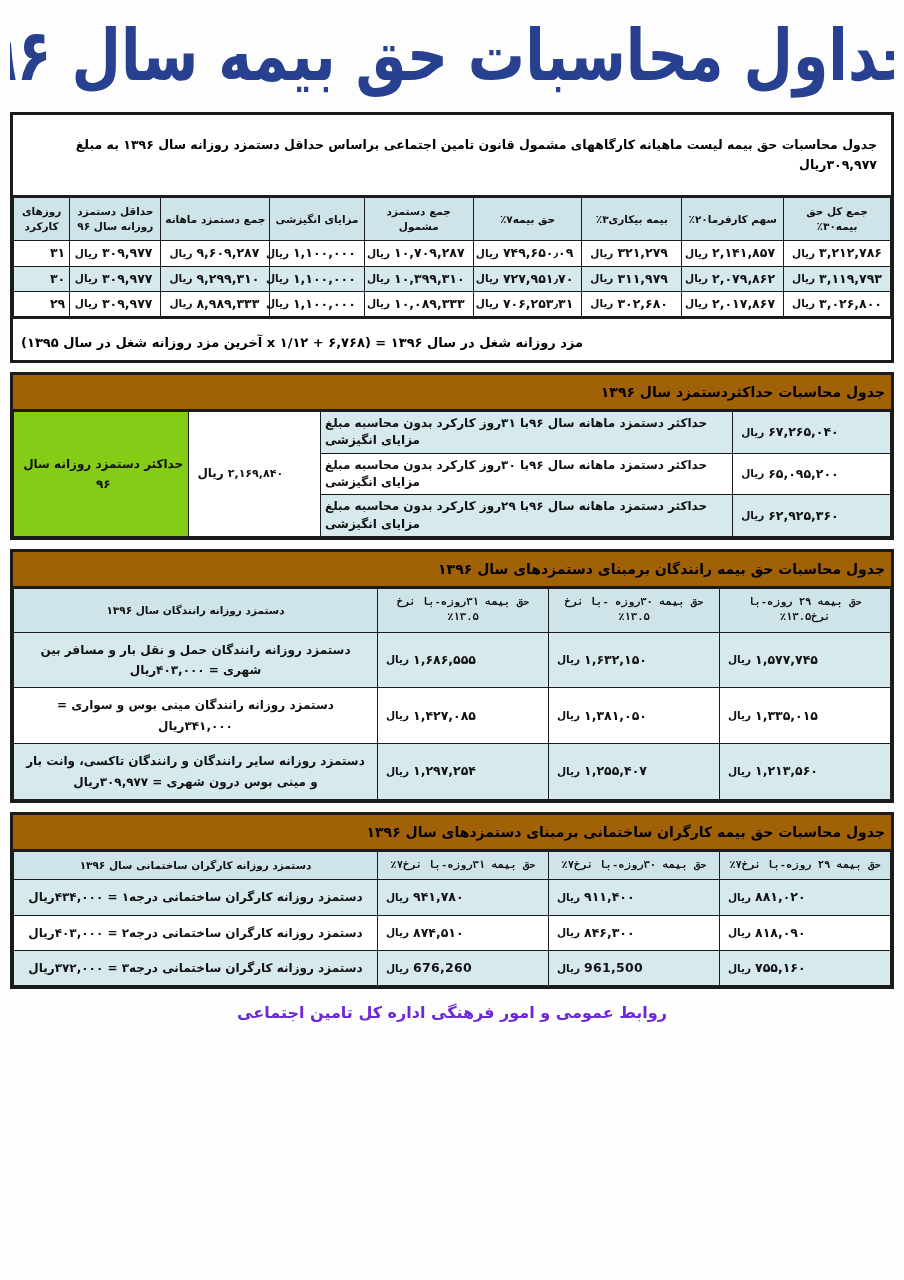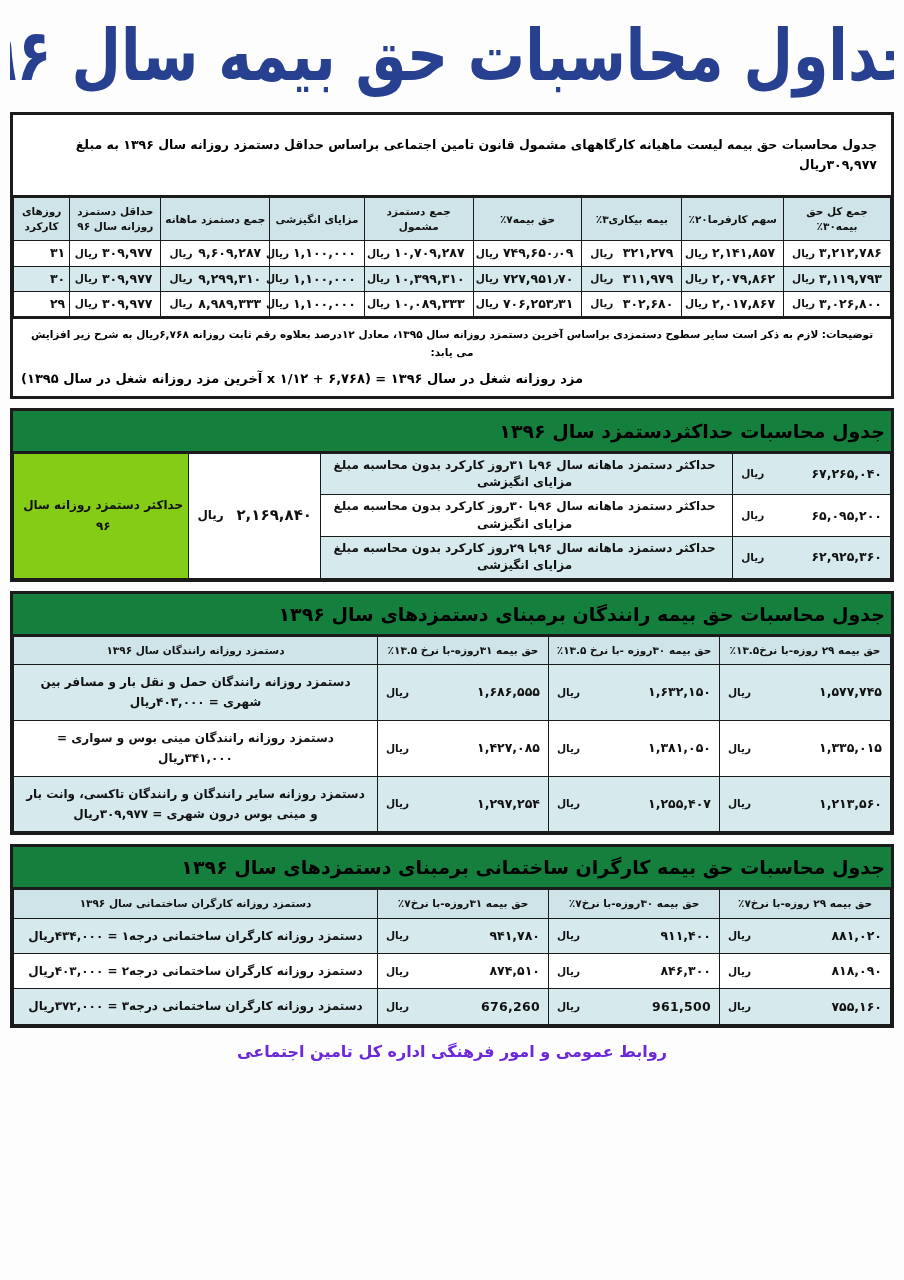--- a/index.html
+++ b/index.html
@@ -52,24 +52,24 @@
     border: 1.5px solid #1b1b1b;
     padding: 3px 4px;
     font-size: 11.5px;
     font-weight: bold;
     color: #111;
     text-align: center;
     vertical-align: middle;
     line-height: 1.45;
   }
   .cap {
-    font-size: 19px;
+    font-size: 14px;
     font-weight: bold;
     padding: 9px 6px;
-    background: #15803d;
+    background: #a16207;
     border: none;
     border-bottom: 2.5px solid #1b1b1b;
   }
   .cap-small {
     font-size: 12.5px;
     font-weight: bold;
     padding: 20px 14px;
     background: #ffffff;
     border: none;
     border-bottom: 2.5px solid #1b1b1b;
@@ -81,43 +81,43 @@
 
   
   .money {
     display: flex;
     flex-direction: row;
     align-items: center;
     justify-content: space-between;
     gap: 4px;
     padding: 0 4px;
   }
-  .money .num { font-size: 12.5px; font-weight: bold; letter-spacing: .3px; flex: 1; text-align: right;}
+  .money .num { font-size: 12.5px; font-weight: bold; letter-spacing: .3px; flex: 1; text-align: left;}
   .money .unit { font-size: 10.5px; font-weight: bold; }
 
   
   #t1 td.days { font-size: 12.5px; padding-left: 39px; }
   .note-cell {
     border: none;
     border-top: 2.5px solid #1b1b1b;
     padding: 7px 8px 10px;
     background: #fff;
   }
   .note-line1 { font-size: 10.5px; font-weight: bold; text-align: center; line-height: 1.7; }
   .note-line2 { font-size: 13px; font-weight: bold; text-align: left; margin-top: 9px; }
 
   
   #t2 td { font-size: 12px; }
   .t2-label { font-size: 15px; font-weight: bold; line-height: 1.7; background: #84cc16; padding-left: 8px; }
   .t2-mid { background: #ffffff; }
-  .t2-desc { font-size: 11.5px; text-align: center; padding-right: 8px; background: #d6e9ed; }
+  .t2-desc { font-size: 11.5px; text-align: left; padding-right: 8px; background: #d6e9ed; }
 
   
   .wage-desc { font-size: 12px; padding: 7px 9px; line-height: 1.7; }
-  .col-head { font-size: 10px; }
+  .col-head { font-size: 10px; font-family: Liberation Mono, monospace; }
   .col-head-main { font-size: 13.5px; }
 
   
   .footer {
     margin-top: 14px;
     text-align: center;
     color: #6d28d9;
     font-size: 16px;
     font-weight: bold;
     letter-spacing: .2px;
@@ -310,21 +310,20 @@
               <div class="money">
                 <span class="num">۳۰۹,۹۷۷</span>
                 <span class="unit">ریال</span>
               </div>
             </td>
         <td class="days">۲۹</td>
       </tr>
     </tbody>
       </table>
     <div class="note-cell">
-      <div class="note-line1">توضیحات: لازم به ذکر است سایر سطوح دستمزدی براساس آخرین دستمزد روزانه سال ۱۳۹۵، معادل ۱۲درصد بعلاوه رقم ثابت روزانه ۶,۷۶۸ریال به شرح زیر افزایش می یابد:</div>
       <div class="note-line2">مزد روزانه شغل در سال ۱۳۹۶ = (۶,۷۶۸ + ۱/۱۲ x آخرین مزد روزانه شغل در سال ۱۳۹۵)</div>
     </div>
   </div>
 
   <div class="tbl-block">
     <div class="cap">جدول محاسبات حداکثردستمزد سال ۱۳۹۶</div>
     <table id="t2">
       <colgroup>
         <col style="width:18%">
           <col style="width:47%">
@@ -335,21 +334,21 @@
           <tr>
         <td class="tint">
               <div class="money">
                 <span class="num">۶۷,۲۶۵,۰۴۰</span>
                 <span class="unit">ریال</span>
               </div>
             </td>
         <td class="t2-desc">حداکثر دستمزد ماهانه سال ۹۶با ۳۱روز کارکرد بدون محاسبه مبلغ مزایای انگیزشی</td>
         <td class="t2-mid" rowspan="3">
               <div class="money">
-                <span class="num" style="font-size:15px">۲,۱۶۹,۸۴۰</span>
+                <span class="num" style="font-size:11px">۲,۱۶۹,۸۴۰</span>
                 <span class="unit" style="font-size:12px">ریال</span>
               </div>
             </td>
         <td class="t2-label" rowspan="3">حداکثر دستمزد روزانه سال ۹۶</td>
       </tr>
       <tr>
         <td class="plain">
               <div class="money">
                 <span class="num">۶۵,۰۹۵,۲۰۰</span>
                 <span class="unit">ریال</span>

